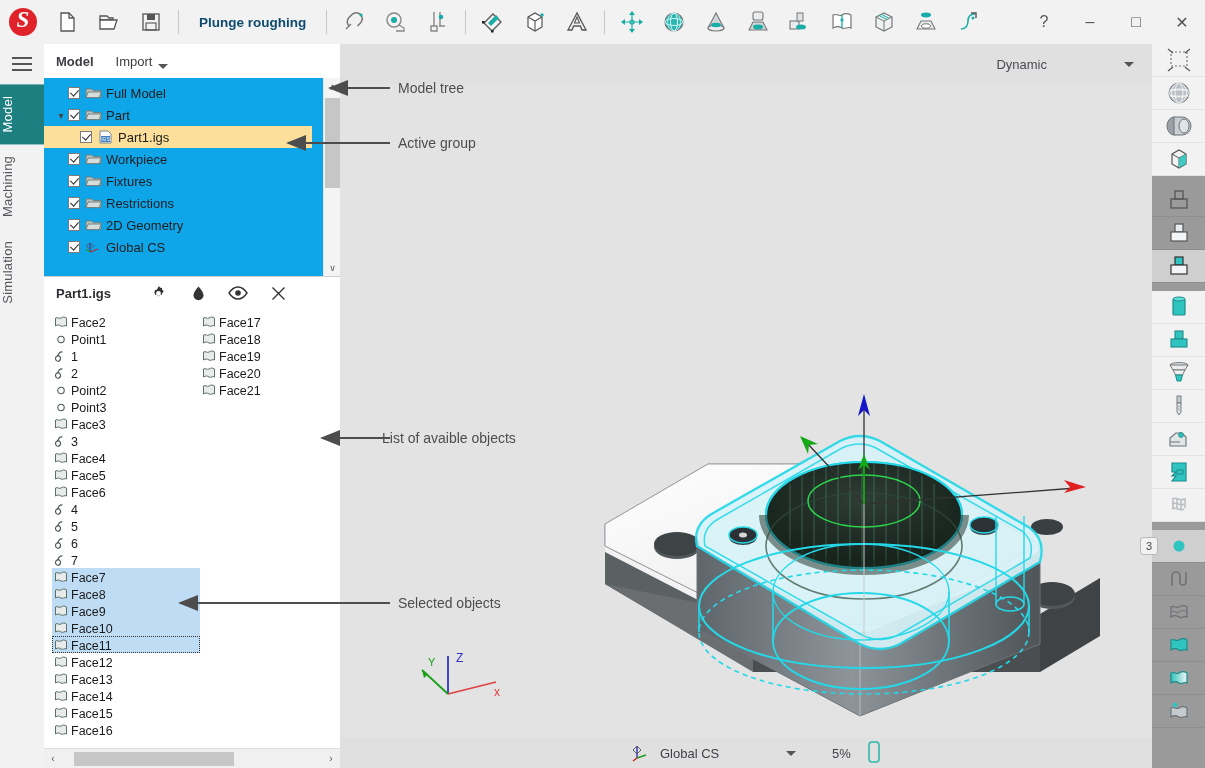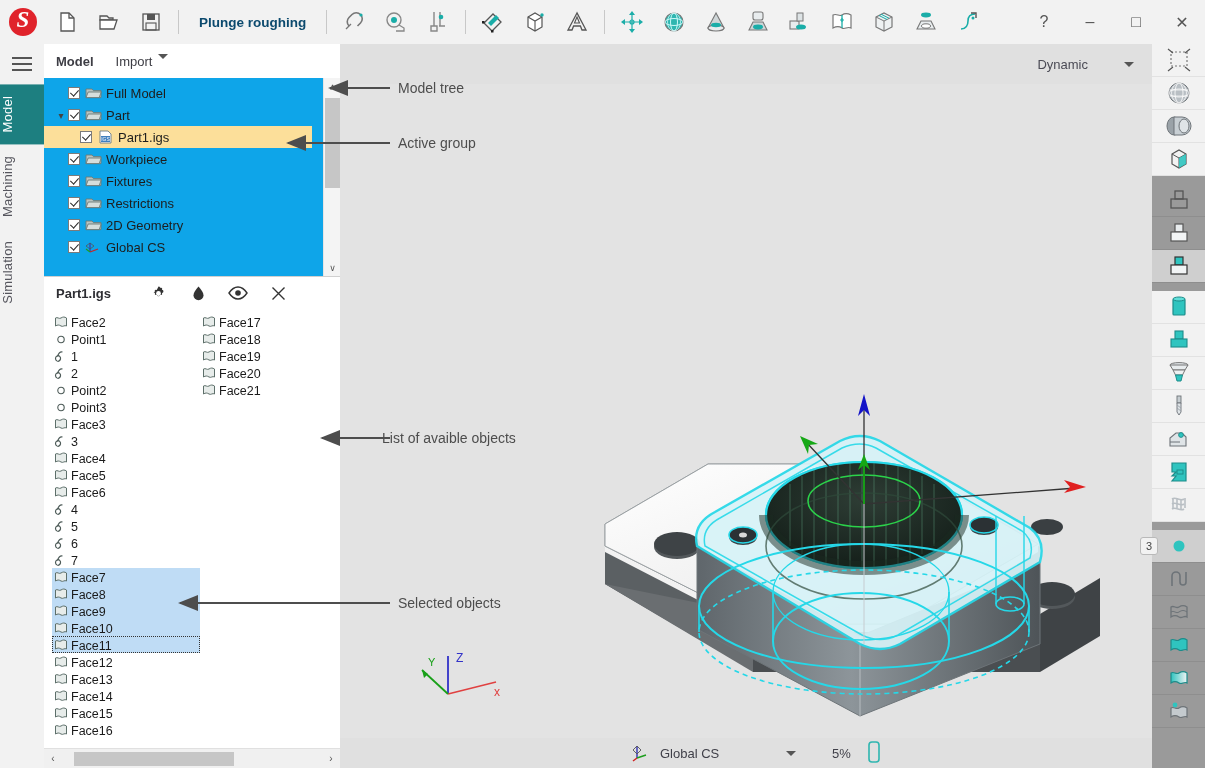--- a/index.html
+++ b/index.html
@@ -134,21 +134,21 @@
 
   
   .viewport {
     position:absolute; left: 340px; top: 44px; width: 812px; height: 724px;
     background: #e3e3e3; overflow:hidden;
   }
   .vp-topbar {
     position:absolute; left:0; top:0; right:0; height: 40px; background:#e0e0e0;
     display:flex; align-items:center; justify-content:flex-end; padding-right: 18px;
   }
-  .dyn-sel { display:flex; align-items:center; gap:30px; font-size:13px; color:#4b4b55;justify-content:center; }
+  .dyn-sel { display:flex; align-items:center; gap:71px; font-size:13px; color:#4b4b55;justify-content:center; }
   .vp-canvas { position:absolute; left:0; top:40px; right:0; bottom:30px; }
   .vp-bottom {
     position:absolute; left:0; right:0; bottom:0; height: 30px; background:#e0e0e0;
     display:flex; align-items:center; padding-left: 290px; gap: 10px;
     font-size:13px; color:#3f3f48;
   }
   .triad { position:absolute; left: 72px; bottom: 30px; }
 
   
   .rightbar {
@@ -334,21 +334,21 @@
         <i></i>
       </div>
     <div class="rail-tab active">Model</div>
     <div class="rail-tab">Machining</div>
     <div class="rail-tab">Simulation</div>
   </div>
 
   <div class="tree-panel">
     <div class="tree-head">
       <div class="t-model">Model</div>
-      <div style="display:flex;align-items:flex-start;">
+      <div style="display:flex;align-items:flex-end;">
         <span class="t-import">Import</span>
         <span class="caret-dn"></span>
       </div>
     </div>
     <div class="tree-body">
       <div class="tree-rows">
 
         <div class="trow">
           <span class="twist empty">˅</span>
           <span class="cbx"></span>

